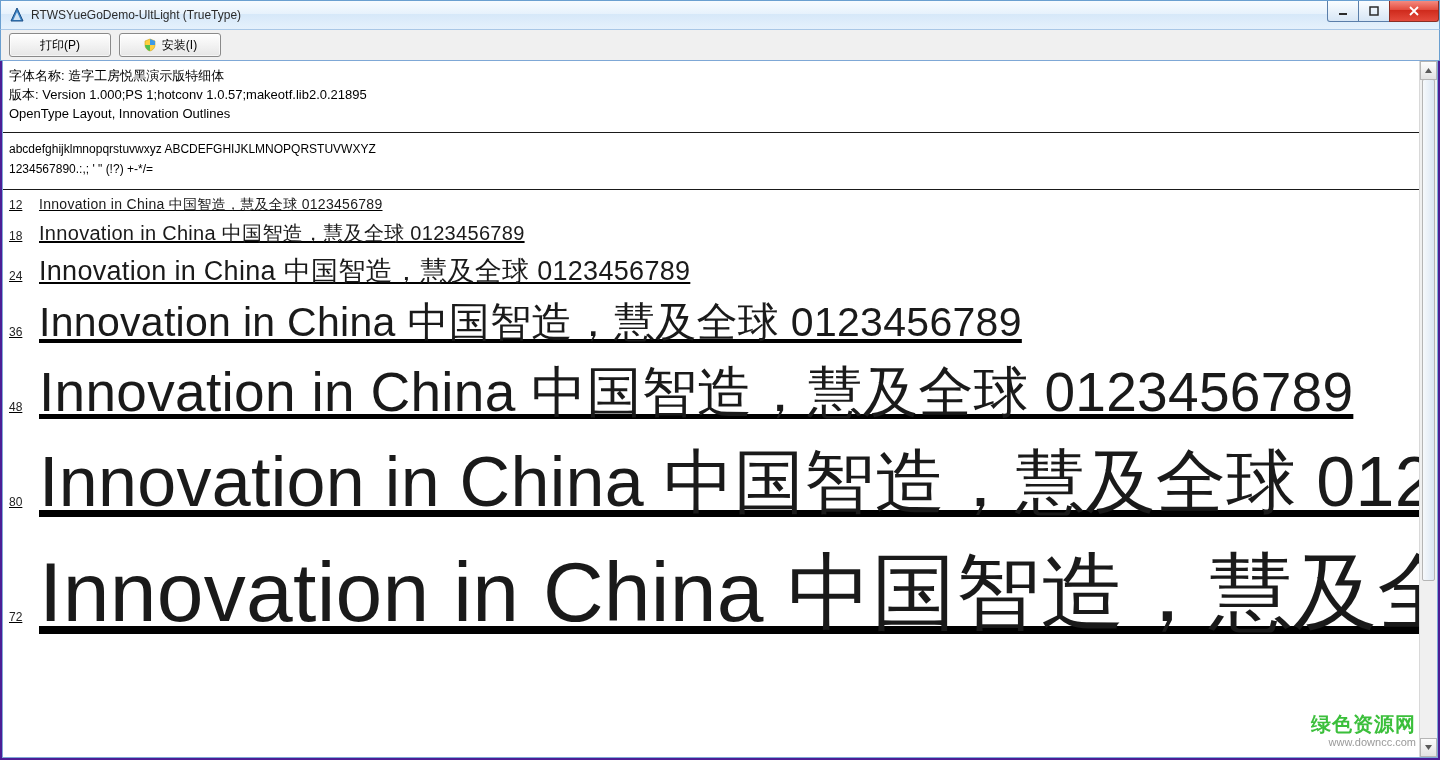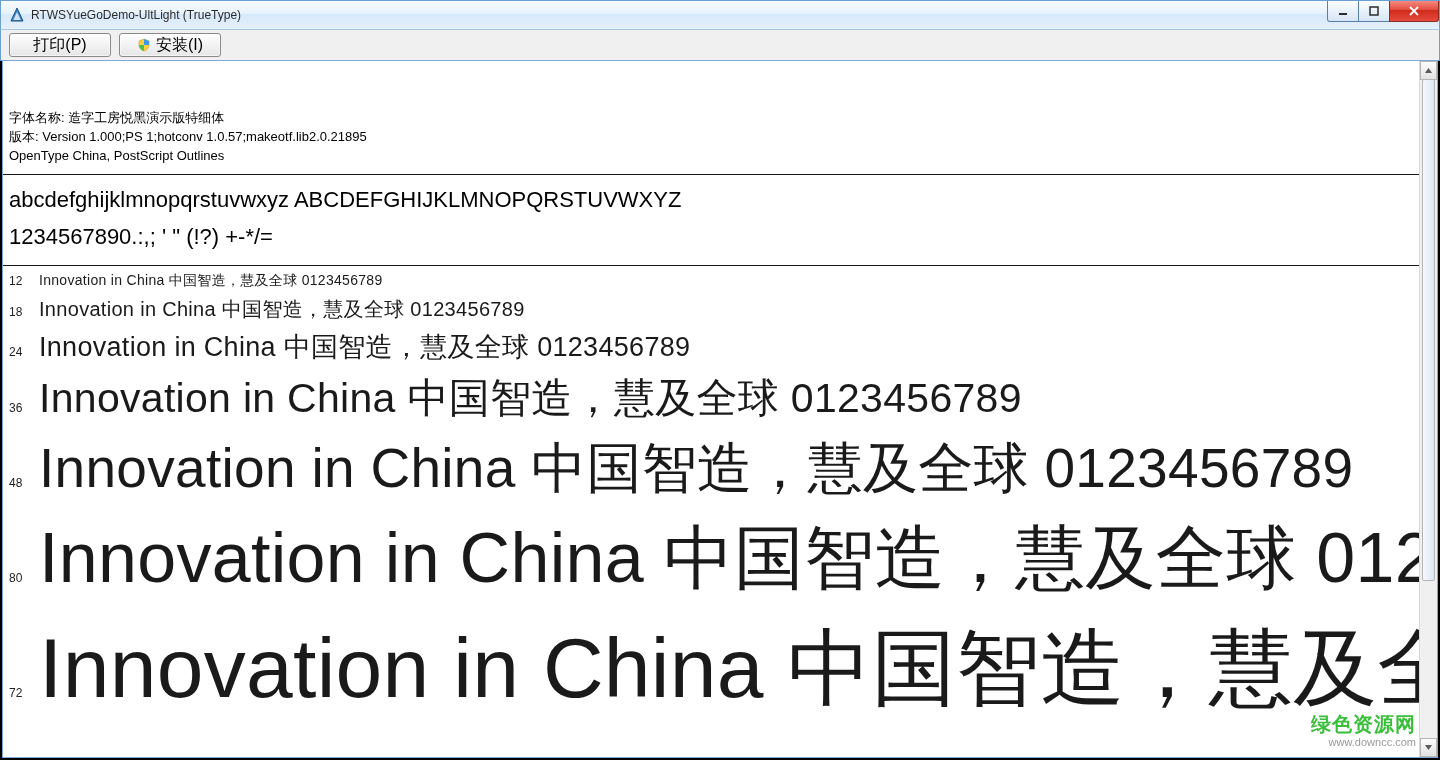--- a/index.html
+++ b/index.html
@@ -1,47 +1,47 @@
 <!DOCTYPE html>
 <html><head>
 <meta charset="utf-8">
 <style>
   html,body{margin:0;padding:0;font-family:"Segoe UI","Microsoft YaHei",Arial,sans-serif;background:#fff;color:#000;overflow:hidden;}
-  .window{width:1440px;height:760px;position:relative;background:#000000;}
+  .window{width:1440px;height:760px;position:relative;background:#4c1d95;}
   
   .titlebar{height:28px;background:linear-gradient(to bottom,#f7fbff 0%,#e7f2fc 45%,#d6e8f9 46%,#e5f1fc 100%);
     border:1px solid #6a9fd0;border-bottom:1px solid #a9c7e6;display:flex;align-items:center;position:relative;
     font-size:12px;color:#2b2b2b;}
   .titlebar .app-icon{width:16px;height:16px;margin:0 6px 0 8px;display:inline-block;}
   .titlebar .title-text{flex:0 0 auto;}
   .win-controls{position:absolute;right:0;top:0;display:flex;height:20px;}
   .win-btn{width:30px;height:20px;border:1px solid #5a7eaa;border-top:none;margin-left:-1px;
     background:linear-gradient(to bottom,#fafdff,#d7e6f5);display:flex;align-items:center;justify-content:center;}
   .win-btn.first{border-top-left-radius:0;border-bottom-left-radius:3px;}
   .win-btn.close{width:48px;background:linear-gradient(to bottom,#f48a7f 0%,#e34b3d 45%,#cf2a1c 46%,#e44a3c 100%);
     border-color:#8a2f25;border-bottom-right-radius:3px;}
   .win-btn svg{display:block;}
   
   .toolbar{height:30px;border:1px solid #6a9fd0;border-top:none;background:#f0f0f0;display:flex;align-items:center;padding:0 8px;gap:8px;}
   .btn{height:22px;min-width:100px;border:1px solid #8a8a8a;border-radius:3px;
-    background:linear-gradient(to bottom,#ffffff,#e6e6e6);font-size:16px;display:flex;align-items:center;justify-content:center;gap:5px;
+    background:linear-gradient(to bottom,#ffffff,#e6e6e6);font-size:12px;display:flex;align-items:center;justify-content:center;gap:5px;
     box-shadow:inset 0 0 0 1px rgba(255,255,255,.6);}
   .btn .shield{width:14px;height:14px;display:inline-block;}
   
   .content-frame{position:absolute;left:2px;right:2px;top:60px;bottom:2px;border:1px solid #7fa8d6;background:#fff;}
-  .content{position:absolute;left:0;top:0;right:17px;bottom:0;overflow:hidden;margin-top:42px;}
+  .content{position:absolute;left:0;top:0;right:17px;bottom:0;overflow:hidden;}
   .scrollbar{position:absolute;right:0;top:0;width:17px;bottom:0;background:#f0f0f0;border-left:1px solid #d9d9d9;}
   .sb-btn{height:17px;background:linear-gradient(to bottom,#fdfdfd,#e3e3e3);border:1px solid #b5b5b5;display:flex;align-items:center;justify-content:center;}
   .sb-btn.bottom{position:absolute;bottom:0;left:0;right:0;}
   .sb-thumb{position:absolute;left:2px;right:2px;top:18px;height:500px;border:1px solid #b5b5b5;border-radius:2px;
     background:linear-gradient(to right,#f6f9fc,#dce7f3);}
   .meta{padding:6px 6px 4px 6px;font-size:13px;line-height:1.45;}
   .hr{border:none;border-top:1px solid #1a1a1a;margin:4px 0;}
-  .charset{padding:2px 6px 6px 6px;font-size:22px;line-height:1.7;font-weight:100;font-family:"Microsoft YaHei Light","Segoe UI Light","Helvetica Neue",Arial,sans-serif;}
-  .samples{padding:0 0 0 6px;}
+  .charset{padding:2px 6px 6px 6px;font-size:12px;line-height:1.7;font-weight:100;font-family:"Microsoft YaHei Light","Segoe UI Light","Helvetica Neue",Arial,sans-serif;}
+  .samples{padding:0 0 0 6px;text-decoration:underline;}
   .sample-row{display:flex;align-items:baseline;white-space:nowrap;overflow:hidden;margin-top:6px;
     font-family:"Microsoft YaHei Light","Segoe UI Light","Helvetica Neue",Arial,sans-serif;font-weight:100;color:#1a1a1a;}
   .sample-row .sz{font-size:12px;font-weight:400;color:#222;width:30px;flex:0 0 30px;}
   .sample-row .txt{letter-spacing:0.3px;}
   
   .watermark{position:absolute;right:24px;bottom:12px;text-align:right;pointer-events:none;}
   .watermark .l1{font-size:20px;font-weight:700;color:#3bbf3b;font-family:"Microsoft YaHei",sans-serif;letter-spacing:1px;text-shadow:0 1px 0 #fff;}
   .watermark .l2{font-size:11px;color:#9a9a9a;margin-top:-2px;text-align:right;}
 </style>
 </head>
@@ -96,21 +96,21 @@
     <div class="content">
       <div class="meta">
         <div>
           <span>字体名称:</span>
           <span>造字工房悦黑演示版特细体</span>
         </div>
         <div>
           <span>版本:</span>
           <span>Version 1.000;PS 1;hotconv 1.0.57;makeotf.lib2.0.21895</span>
         </div>
-        <div>OpenType China, PostScript Outlines</div>
+        <div>OpenType Layout, Innovation Outlines</div>
       </div>
       <hr class="hr">
       <div class="charset">
         <div>abcdefghijklmnopqrstuvwxyz ABCDEFGHIJKLMNOPQRSTUVWXYZ</div>
         <div>1234567890.:,; ' " (!?) +-*/=</div>
       </div>
       <hr class="hr">
       <div class="samples" id="samples">
           <div class="sample-row">
             <span class="sz">12</span>

